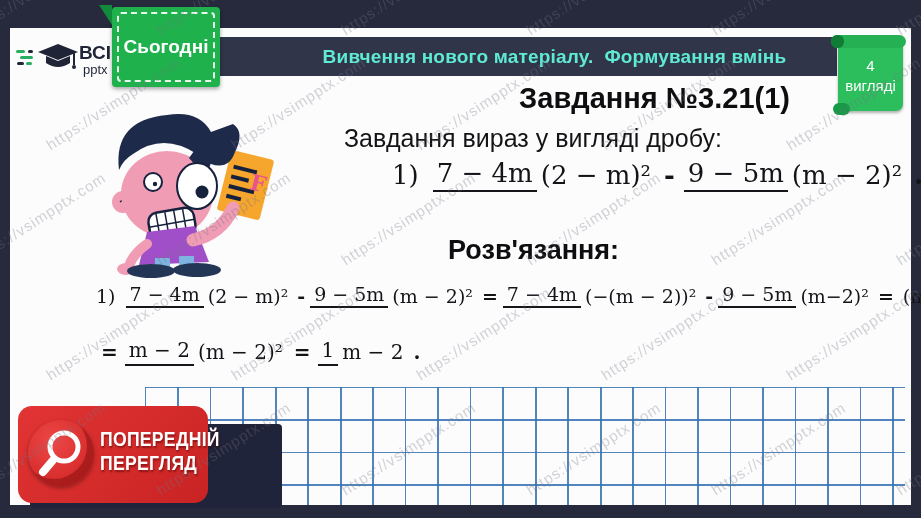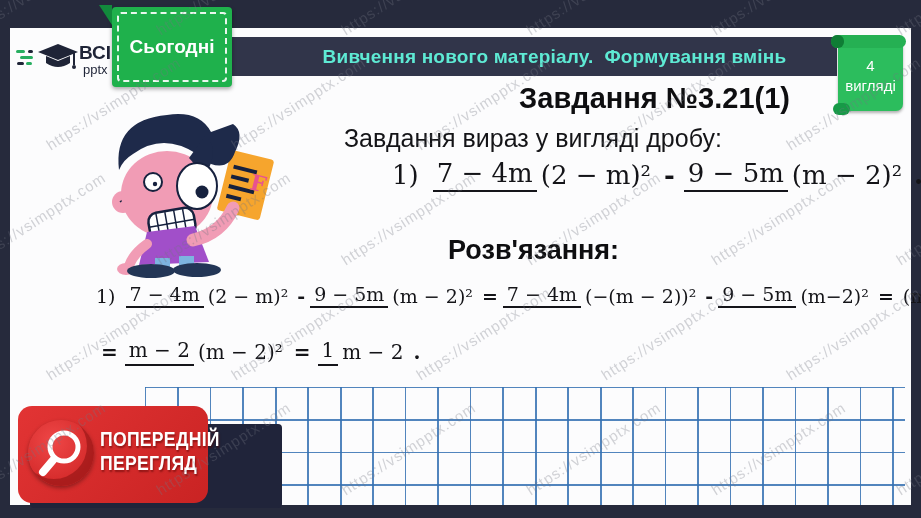--- a/index.html
+++ b/index.html
@@ -23,21 +23,21 @@
     padding-left:160px;box-sizing:border-box;
   }
   .top-bar .bar-title{
     color:#5eead4;font-size:19px;font-weight:bold;letter-spacing:.2px;
     white-space:pre;
   }
   
   .logo{position:absolute;left:6px;top:9px;width:96px;height:44px;}
   
   .date-badge{
-    position:absolute;left:112px;top:7px;width:120px;height:80px;
+    position:absolute;left:112px;top:7px;width:108px;height:80px;
     background:#1fb14c;border-radius:4px;z-index:12;
     box-shadow:0 2px 4px rgba(0,0,0,.35);
   }
   .date-badge::before{ 
     content:"";position:absolute;left:-13px;top:-2px;
     border-top:20px solid #128a3c;border-left:13px solid transparent;
   }
   .date-badge .dash{
     position:absolute;inset:5px;border:2px dashed rgba(255,255,255,.9);
     border-radius:4px;

